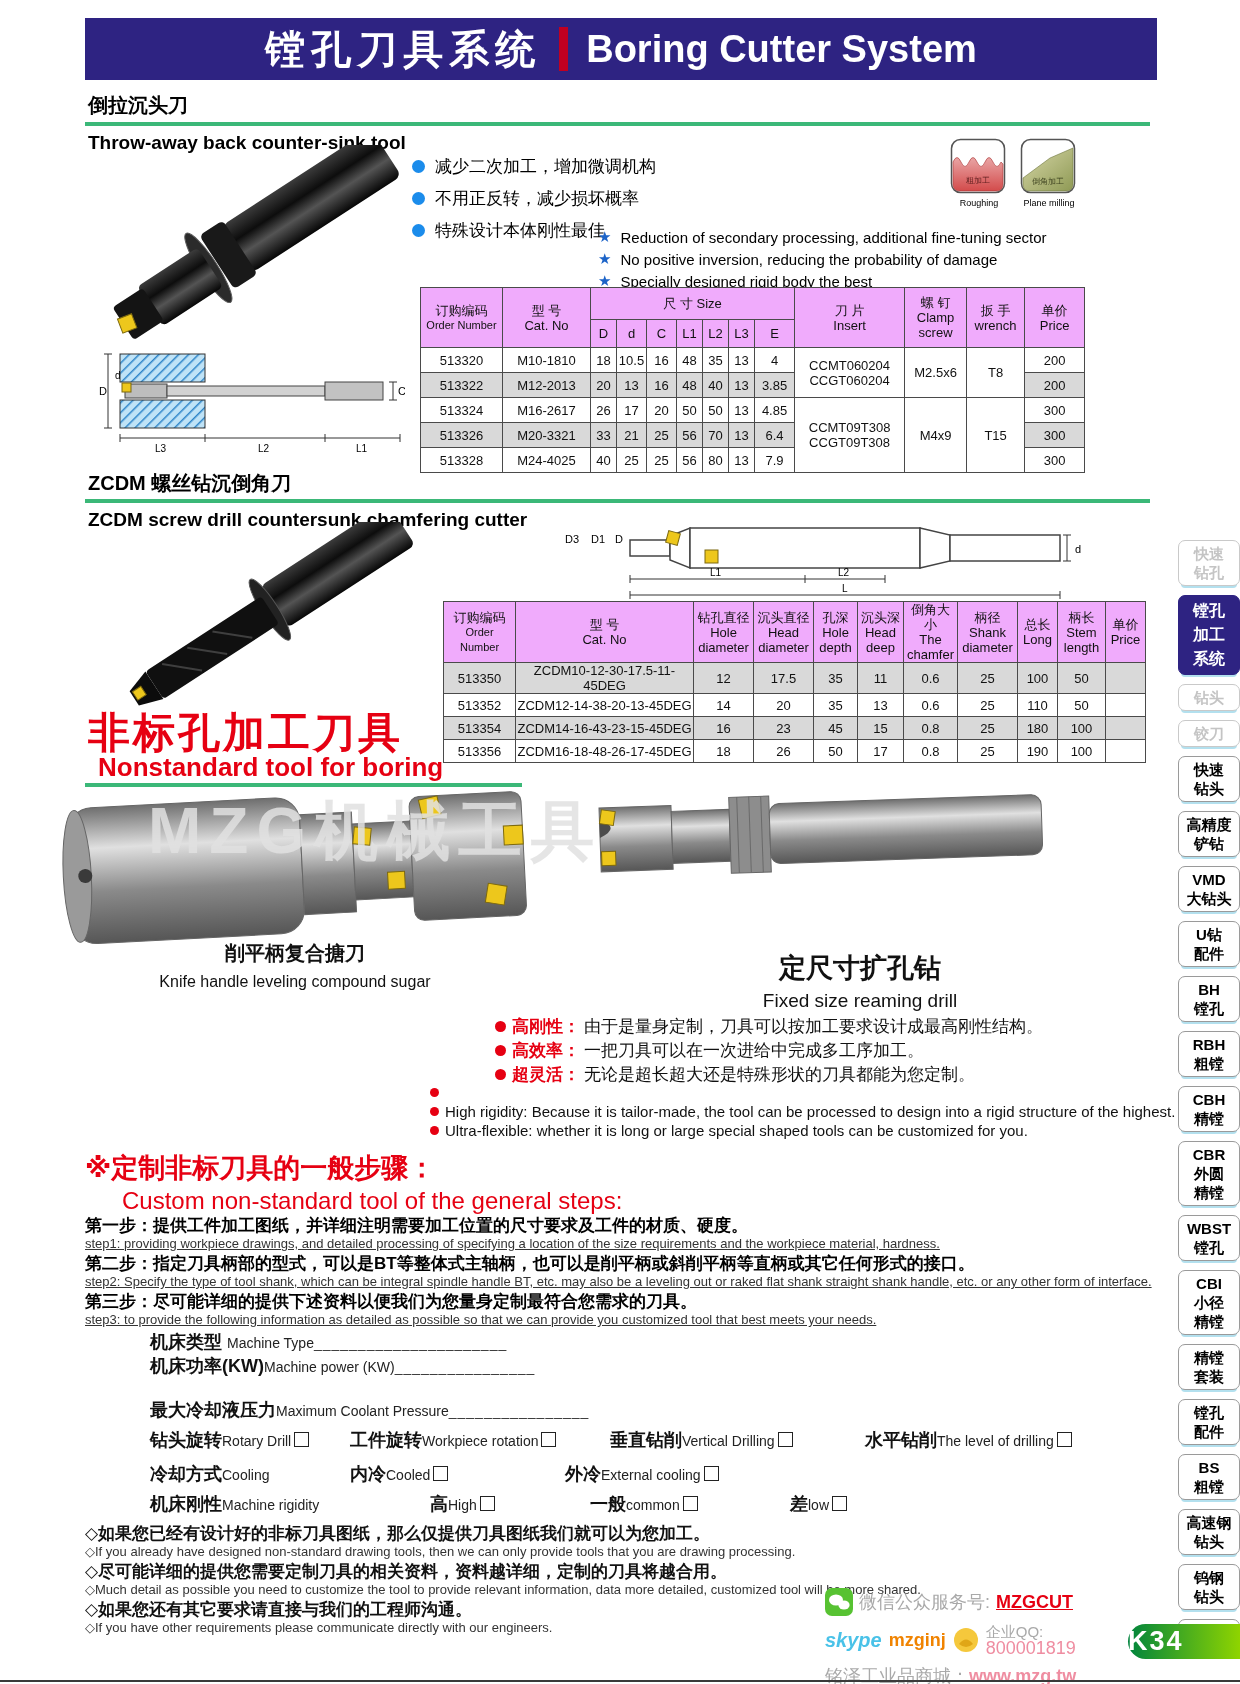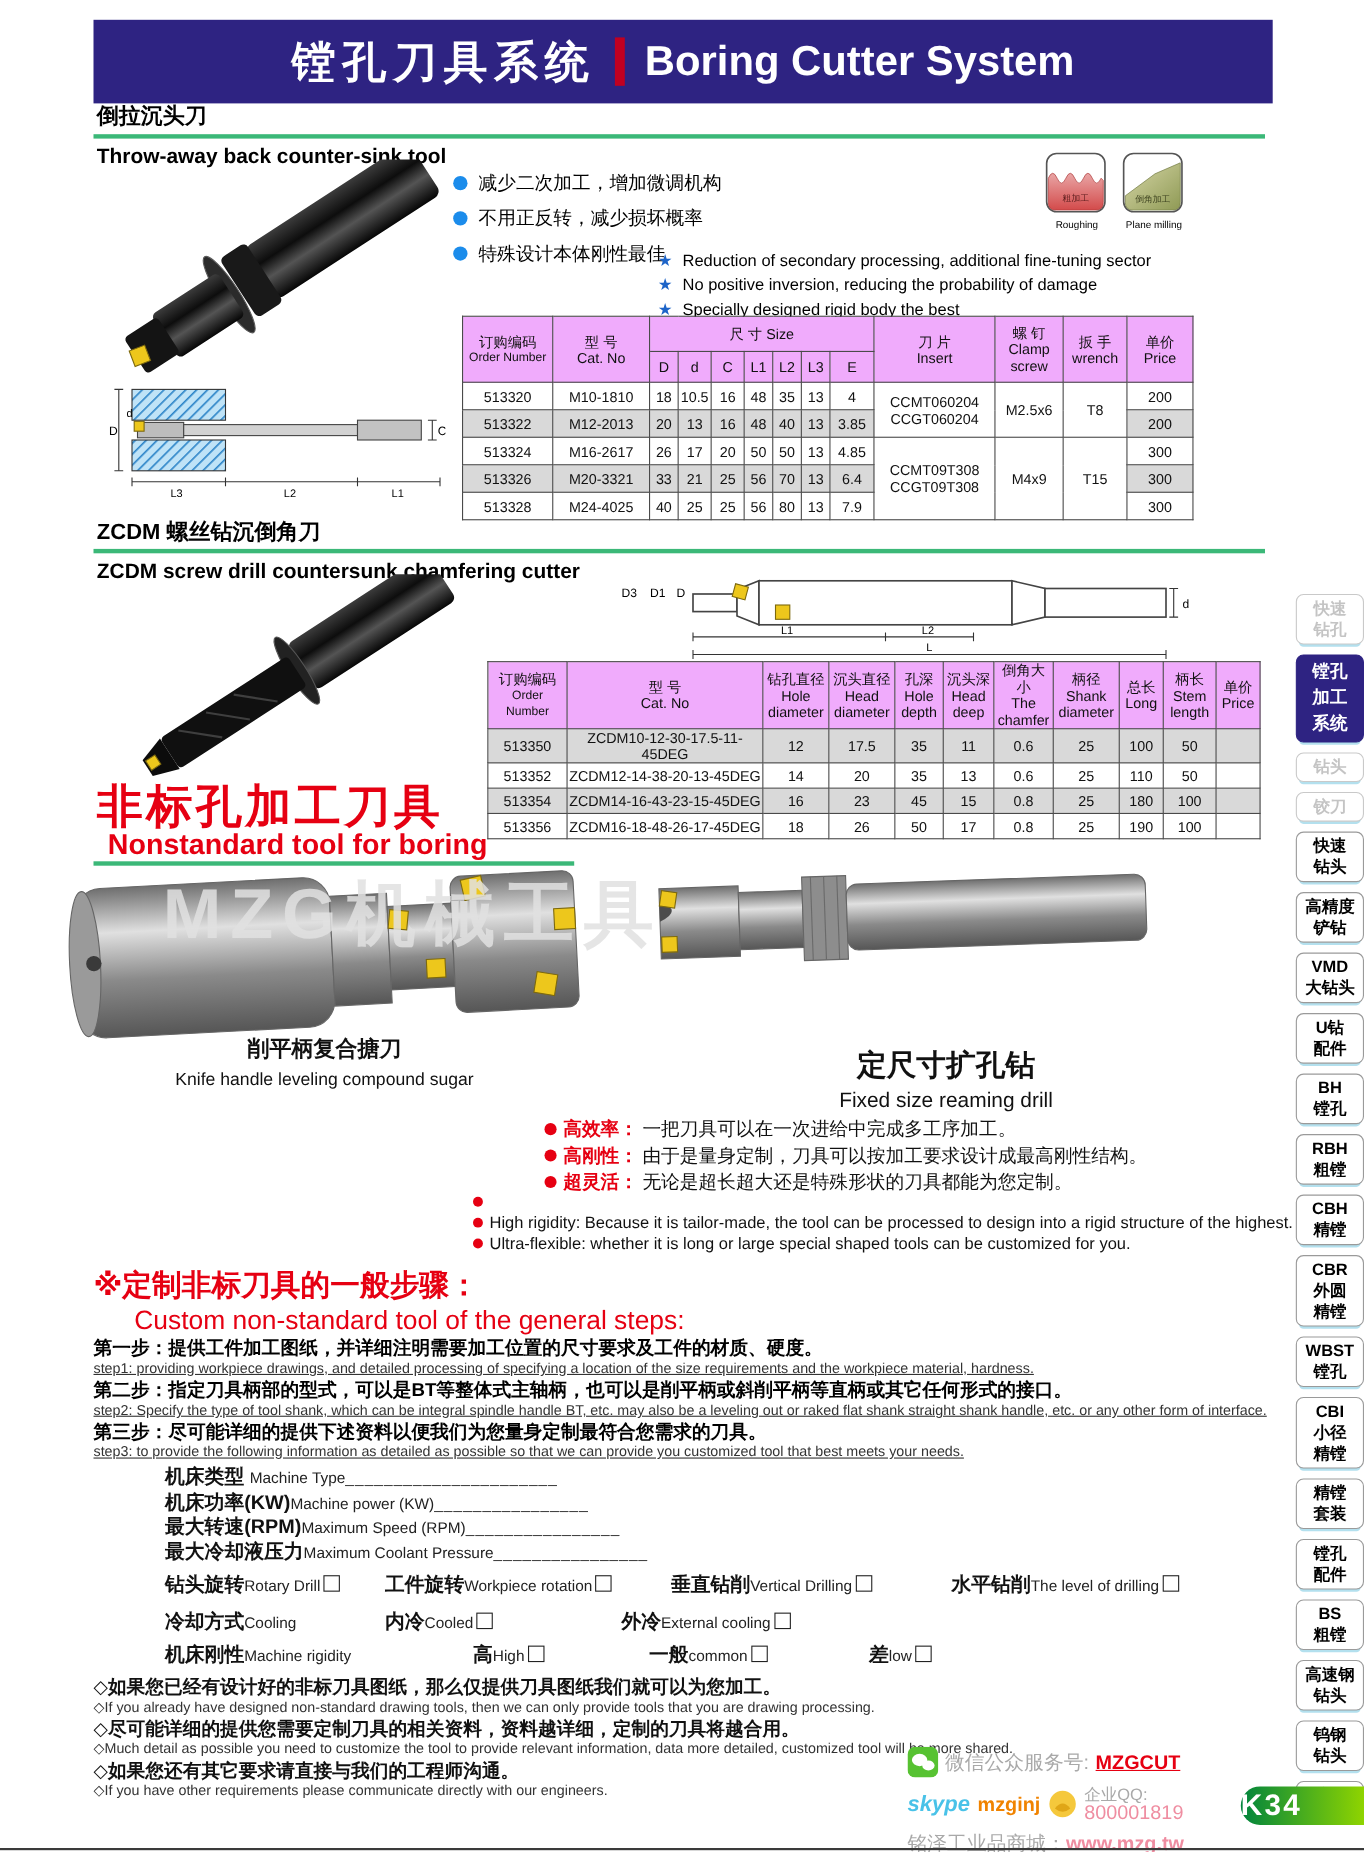--- a/index.html
+++ b/index.html
@@ -71,21 +71,21 @@
   .badge{background:linear-gradient(90deg,#00843d,#8fd400);border-radius:18px 0 0 18px;
     color:#fff;font-weight:bold;font-size:27px;line-height:35px;letter-spacing:2px;}
   .icap{font-size:9px;text-align:center;color:#000;}
   .botline{background:#3a3a3a;height:2px;}
 </style>
 </head>
 <body>
 
 <div class="page">
 
-  <div class="abs hdrbar" style="left:85px;top:18px;width:1072px;height:76px;">
+  <div class="abs hdrbar" style="left:85px;top:18px;width:1072px;height:62px;">
     <span class="hdr-zh">镗孔刀具系统</span>
     <span class="hdr-div"></span>
     <span class="hdr-en">Boring Cutter System</span>
   </div>
 
   <div class="abs t-zh" style="left:88px;top:92px;">倒拉沉头刀</div>
   <div class="abs gline" style="left:85px;top:122px;width:1065px;"></div>
   <div class="abs t-en" style="left:88px;top:132px;">Throw-away back counter-sink tool</div>
 
   <div class="abs" style="left:950px;top:138px;width:58px;">
@@ -550,27 +550,27 @@
     <div class="cap-en" style="margin-top:6px;">Knife handle leveling compound sugar</div>
   </div>
   <div class="abs" style="left:660px;top:950px;width:400px;">
     <div class="cap-zh" style="font-size:27px;">定尺寸扩孔钻</div>
     <div class="cap-en" style="font-size:19px;margin-top:4px;">Fixed size reaming drill</div>
   </div>
 
   <ul class="abs rb" style="left:495px;top:1014px;">
     <li>
         <span class="rdot"></span>
+        <b>高刚性：</b>
+        <span>由于是量身定制，刀具可以按加工要求设计成最高刚性结构。</span>
+      </li>
+    <li>
+        <span class="rdot"></span>
         <b>高效率：</b>
         <span>一把刀具可以在一次进给中完成多工序加工。</span>
-      </li>
-    <li>
-        <span class="rdot"></span>
-        <b>高刚性：</b>
-        <span>由于是量身定制，刀具可以按加工要求设计成最高刚性结构。</span>
       </li>
     <li>
         <span class="rdot"></span>
         <b>超灵活：</b>
         <span>无论是超长超大还是特殊形状的刀具都能为您定制。</span>
       </li>
   </ul>
 
   <ul class="abs rb eb" style="left:430px;top:1083px;">
     <li>
@@ -594,23 +594,20 @@
   <div class="abs stp-zh" style="left:85px;top:1252px;">第二步：指定刀具柄部的型式，可以是BT等整体式主轴柄，也可以是削平柄或斜削平柄等直柄或其它任何形式的接口。</div>
   <div class="abs stp-en" style="left:85px;top:1274px;">step2: Specify the type of tool shank, which can be integral spindle handle BT, etc. may also be a leveling out or raked flat shank straight shank handle, etc. or any other form of interface.</div>
   <div class="abs stp-zh" style="left:85px;top:1290px;">第三步：尽可能详细的提供下述资料以便我们为您量身定制最符合您需求的刀具。</div>
   <div class="abs stp-en" style="left:85px;top:1312px;">step3: to provide the following information as detailed as possible so that we can provide you customized tool that best meets your needs.</div>
 
   <div class="abs ff" style="left:150px;top:1330px;">
     <b>机床类型</b> <span class="en">Machine Type</span><span class="uline">______________________</span>
   </div>
   <div class="abs ff" style="left:150px;top:1354px;">
     <b>机床功率(KW)</b><span class="en">Machine power (KW)</span><span class="uline">________________</span>
-  </div>
-  <div class="abs ff" style="left:150px;top:1376px;">
-    <b>最大转速(RPM)</b><span class="en">Maximum Speed (RPM)</span><span class="uline">________________</span>
   </div>
   <div class="abs ff" style="left:150px;top:1398px;">
     <b>最大冷却液压力</b><span class="en">Maximum Coolant Pressure</span><span class="uline">________________</span>
   </div>
 
   <div class="abs ff" style="left:150px;top:1428px;">
     <b>钻头旋转</b><span class="en">Rotary Drill</span><span class="cbx"></span>
   </div>
   <div class="abs ff" style="left:350px;top:1428px;">
     <b>工件旋转</b><span class="en">Workpiece rotation</span><span class="cbx"></span>

